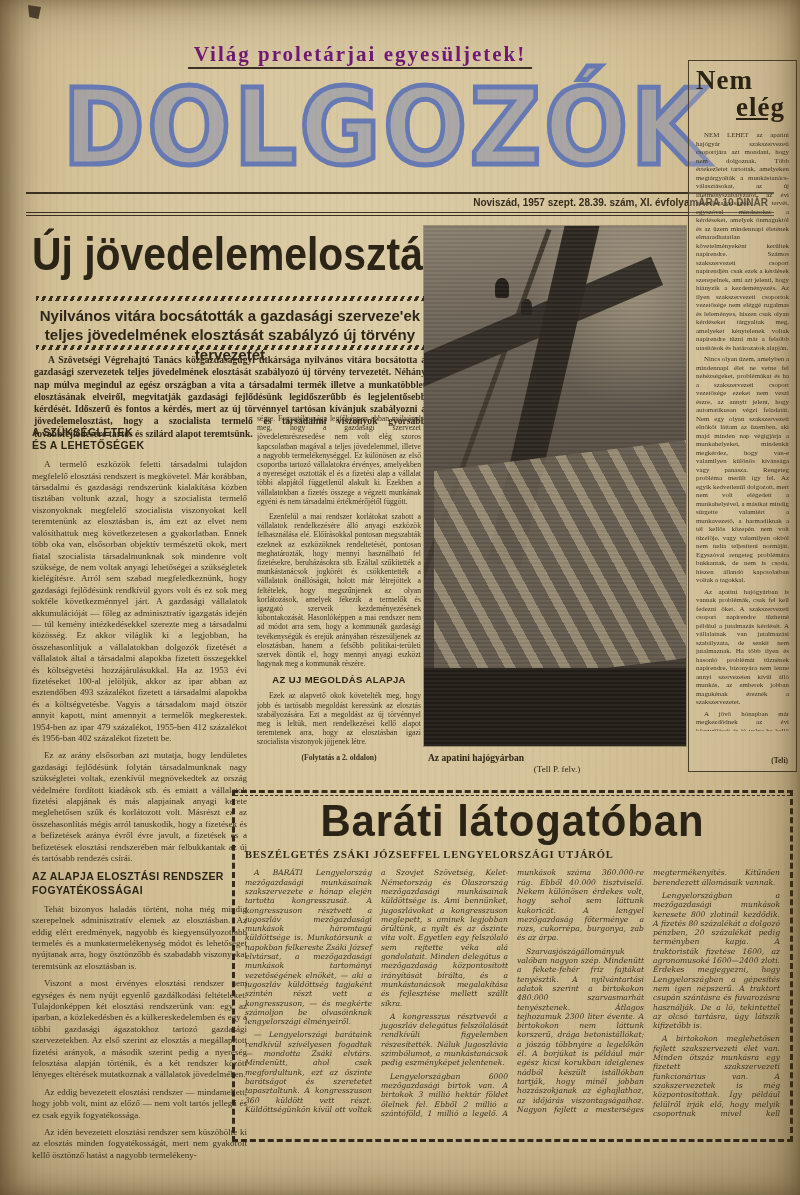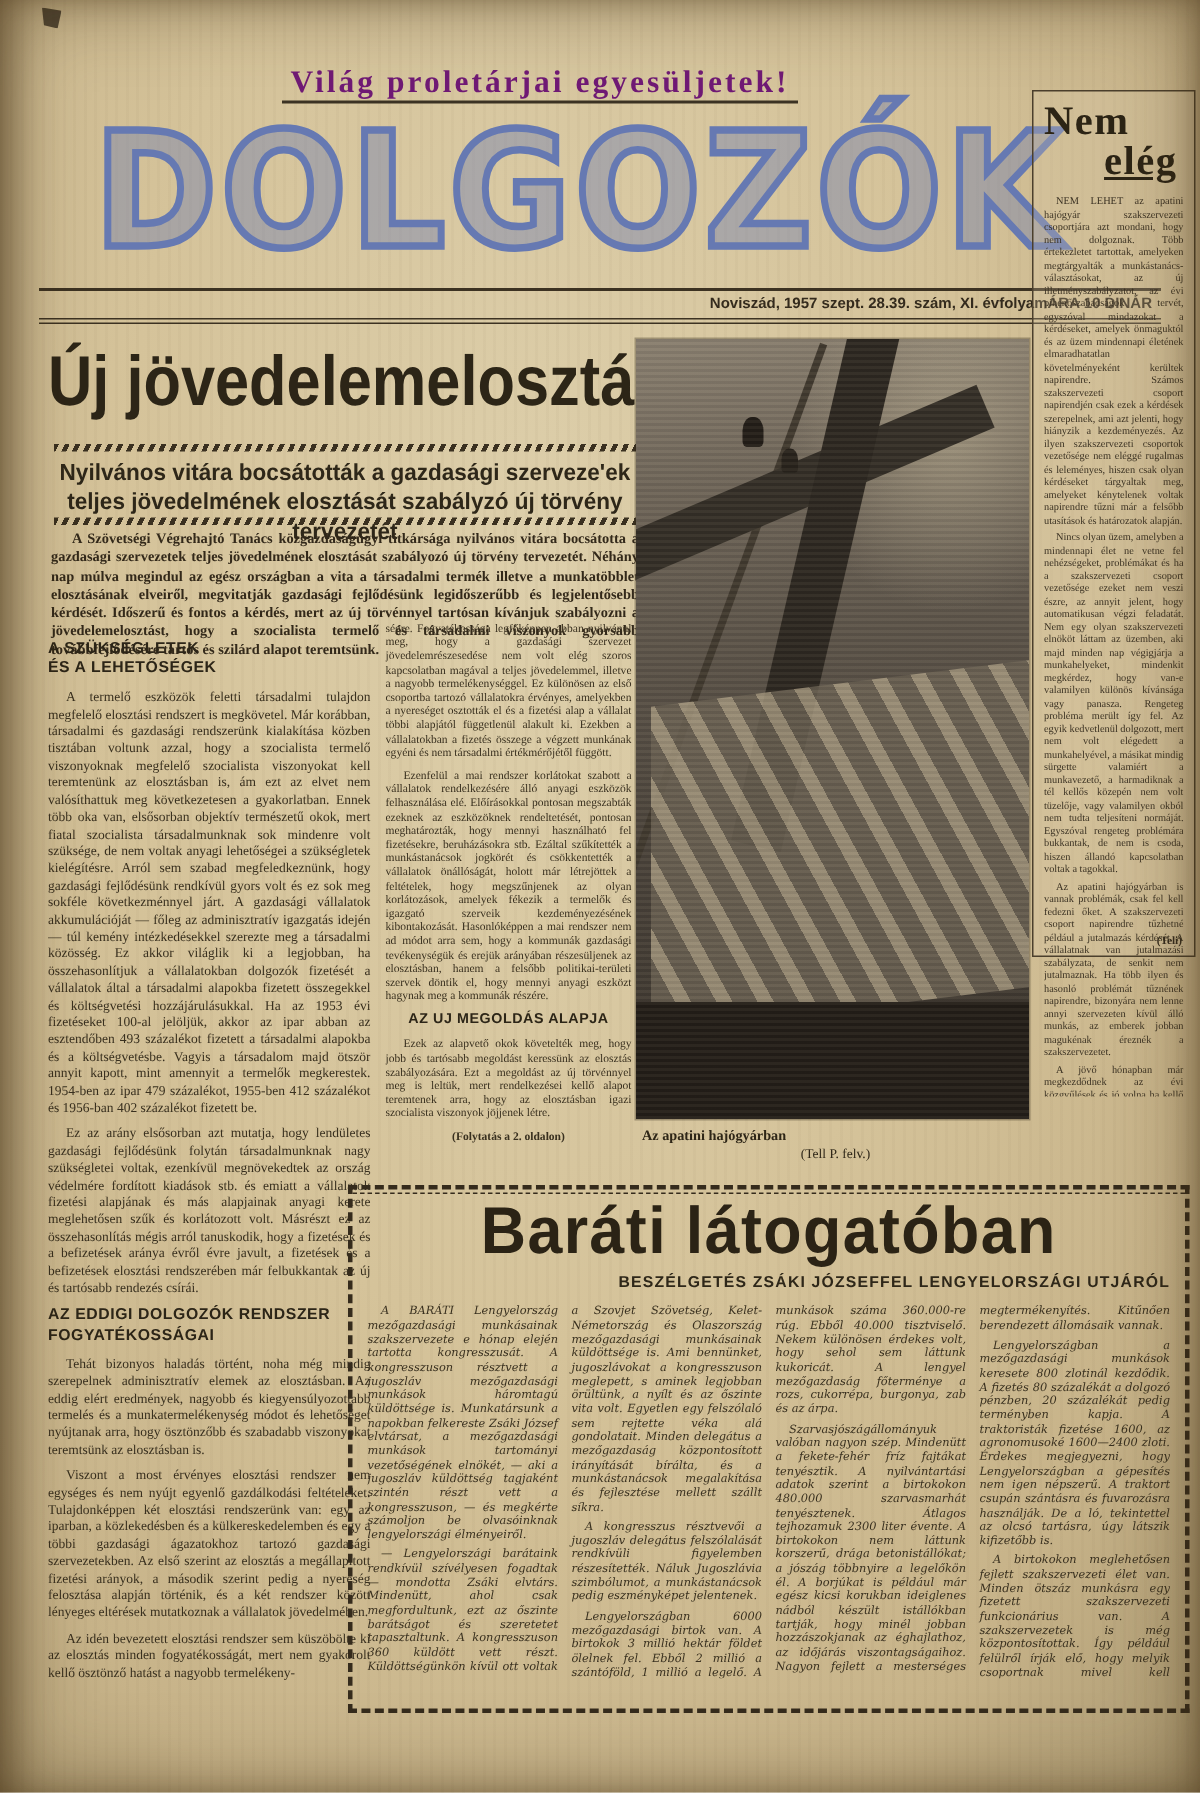--- a/index.html
+++ b/index.html
@@ -98,21 +98,21 @@
   .ph-hull { left:0; bottom:0; width:100%; height:15%; background:#221d18; }
   .ph-grain { inset:0; background:repeating-linear-gradient(0deg, rgba(210,195,160,.06) 0 2px, rgba(20,15,10,.06) 2px 4px); }
   .photo-caption {
     position:absolute; left:428px; top:752px; width:258px;
     font-size:9.5px; font-weight:bold; color:#2e2617; line-height:1.3;
   }
   .photo-credit { text-align:center; font-weight:normal; font-size:9px; }
 
   
   .sidebar {
-    position:absolute; left:688px; top:60px; width:109px; height:578px;
+    position:absolute; left:688px; top:60px; width:109px; height:712px;
     border:1.5px solid #4b3f2c; padding:6px 7px 20px;
     background: rgba(220,205,170,.25);
   }
   .sidebar .t1, .sidebar .t2 {
     font-family:"Liberation Serif", serif; font-weight:bold; color:#2c2415; line-height:1.0;
     font-size:27px; letter-spacing:1px;
   }
   .sidebar .t2 { text-align:right; padding-right:4px; margin-bottom:10px;text-decoration:underline; }
   .sidebar-text { height:600px; overflow:hidden; text-align:justify; font-size:6.9px; line-height:8.5px; color:#3a3122; }
   .sidebar-text p { text-indent:8px; margin-bottom:3px; }
@@ -123,21 +123,21 @@
     position:absolute; left:232px; top:790px; width:561px; height:352px;
     border:3px dashed #352b1c; padding:4px 10px 6px;
   }
   .bottom-box::before { content:""; position:absolute; left:0; right:0; top:2px; height:0; border-top:1px dashed #352b1c; }
   .bottom-headline {
     text-align:center; font-family:"Liberation Sans", sans-serif; font-weight:bold;
     font-size:44px; color:#2b2315; line-height:1.1; letter-spacing:1px;
     transform:scaleX(.95); transform-origin:center;
   }
   .bottom-subtitle {
-    text-align:right; font-family:Liberation Sans, sans-serif; font-weight:bold;
+    text-align:left; font-family:Liberation Serif, serif; font-weight:bold;
     font-size:10.5px; letter-spacing:.8px; color:#2e2719; margin:4px 0 8px;
   }
   .bottom-cols {
     column-count:4; column-gap:9px; height:250px; overflow:hidden;
     font-family:"DejaVu Serif", serif; font-style:italic;
     font-size:7.6px; line-height:9.3px; text-align:justify; color:#39301f;
   }
   .bottom-cols p { text-indent:9px; margin-bottom:4px; }
 </style>
 </head>
@@ -162,24 +162,25 @@
 <div class="rope" style="left:36px; top:345px; width:394px;"></div>
 <div class="lead">
     <p>A Szövetségi Végrehajtó Tanács közgazdaságügyi titkársága nyilvános vitára bocsátotta a gazdasági szervezetek teljes jövedelmének elosztását szabályozó új törvény tervezetét. Néhány nap múlva megindul az egész országban a vita a társadalmi termék illetve a munkatöbblet elosztásának elveiről, megvitatják gazdasági fejlődésünk legidőszerűbb és legjelentősebb kérdését. Időszerű és fontos a kérdés, mert az új törvénnyel tartósan kívánjuk szabályozni a jövedelemelosztást, hogy a szocialista termelő és társadalmi viszonyok gyorsabb továbbfejlődésére tartós és szilárd alapot teremtsünk.</p>
   </div>
 
 <div class="col col1">
   <h4>A SZÜKSÉGLETEK
 ÉS A LEHETŐSÉGEK</h4>
   <p>A termelő eszközök feletti társadalmi tulajdon megfelelő elosztási rendszert is megkövetel. Már korábban, társadalmi és gazdasági rendszerünk kialakítása közben tisztában voltunk azzal, hogy a szocialista termelő viszonyoknak megfelelő szocialista viszonyokat kell teremtenünk az elosztásban is, ám ezt az elvet nem valósíthattuk meg következetesen a gyakorlatban. Ennek több oka van, elsősorban objektív természetű okok, mert fiatal szocialista társadalmunknak sok mindenre volt szüksége, de nem voltak anyagi lehetőségei a szükségletek kielégítésre. Arról sem szabad megfeledkeznünk, hogy gazdasági fejlődésünk rendkívül gyors volt és ez sok meg sokféle következménnyel járt. A gazdasági vállalatok akkumulációját — főleg az adminisztratív igazgatás idején — túl kemény intézkedésekkel szerezte meg a társadalmi közösség. Ez akkor világlik ki a legjobban, ha összehasonlítjuk a vállalatokban dolgozók fizetését a vállalatok által a társadalmi alapokba fizetett összegekkel és költségvetési hozzájárulásukkal. Ha az 1953 évi fizetéseket 100-al jelöljük, akkor az ipar abban az esztendőben 493 százalékot fizetett a társadalmi alapokba és a költségvetésbe. Vagyis a társadalom majd ötször annyit kapott, mint amennyit a termelők megkerestek. 1954-ben az ipar 479 százalékot, 1955-ben 412 százalékot és 1956-ban 402 százalékot fizetett be.</p>
   <p>Ez az arány elsősorban azt mutatja, hogy lendületes gazdasági fejlődésünk folytán társadalmunknak nagy szükségletei voltak, ezenkívül megnövekedtek az ország védelmére fordított kiadások stb. és emiatt a vállalatok fizetési alapjának és más alapjainak anyagi kerete meglehetősen szűk és korlátozott volt. Másrészt ez az összehasonlítás mégis arról tanuskodik, hogy a fizetések és a befizetések aránya évről évre javult, a fizetések és a befizetések elosztási rendszerében már felbukkantak az új és tartósabb rendezés csírái.</p>
-  <h4>AZ EDDIGI DOLGOZÓK RENDSZER
+  <h4>AZ ALAPJA ELOSZTÁSI RENDSZER
 FOGYATÉKOSSÁGAI</h4>
   <p>Tehát bizonyos haladás történt, noha még mindig szerepelnek adminisztratív elemek az elosztásban. Az eddig elért eredmények, nagyobb és kiegyensúlyozottabb termelés és a munkatermelékenység módot és lehetőséget nyújtanak arra, hogy ösztönzőbb és szabadabb viszonyokat teremtsünk az elosztásban is.</p>
   <p>Viszont a most érvényes elosztási rendszer nem egységes és nem nyújt egyenlő gazdálkodási feltételeket. Tulajdonképpen két elosztási rendszerünk van: egy az iparban, a közlekedésben és a külkereskedelemben és egy a többi gazdasági ágazatokhoz tartozó gazdasági szervezetekben. Az első szerint az elosztás a megállapított fizetési arányok, a második szerint pedig a nyereség felosztása alapján történik, és a két rendszer között lényeges eltérések mutatkoznak a vállalatok jövedelmében.</p>
+  <p>Az eddig bevezetett elosztási rendszer — mindamellett, hogy jobb volt, mint az előző — nem volt tartós jellegű és ez csak egyik fogyatékossága.</p>
   <p>Az idén bevezetett elosztási rendszer sem küszöbölte ki az elosztás minden fogyatékosságát, mert nem gyakorolt kellő ösztönző hatást a nagyobb termelékeny-</p>
 </div>
 
 <div class="col col2">
   <p class="noindent">ségre. Fogyatékossága legfőképpen abban nyilvánul meg, hogy a gazdasági szervezet jövedelemrészesedése nem volt elég szoros kapcsolatban magával a teljes jövedelemmel, illetve a nagyobb termelékenységgel. Ez különösen az első csoportba tartozó vállalatokra érvényes, amelyekben a nyereséget osztották el és a fizetési alap a vállalat többi alapjától függetlenül alakult ki. Ezekben a vállalatokban a fizetés összege a végzett munkának egyéni és nem társadalmi értékmérőjétől függött.</p>
   <p>Ezenfelül a mai rendszer korlátokat szabott a vállalatok rendelkezésére álló anyagi eszközök felhasználása elé. Előírásokkal pontosan megszabták ezeknek az eszközöknek rendeltetését, pontosan meghatározták, hogy mennyi használható fel fizetésekre, beruházásokra stb. Ezáltal szűkítették a munkástanácsok jogkörét és csökkentették a vállalatok önállóságát, holott már létrejöttek a feltételek, hogy megszűnjenek az olyan korlátozások, amelyek fékezik a termelők és igazgató szerveik kezdeményezésének kibontakozását. Hasonlóképpen a mai rendszer nem ad módot arra sem, hogy a kommunák gazdasági tevékenységük és erejük arányában részesüljenek az elosztásban, hanem a felsőbb politikai-területi szervek döntik el, hogy mennyi anyagi eszközt hagynak meg a kommunák részére.</p>
   <h4>AZ UJ MEGOLDÁS ALAPJA</h4>
   <p>Ezek az alapvető okok követelték meg, hogy jobb és tartósabb megoldást keressünk az elosztás szabályozására. Ezt a megoldást az új törvénnyel meg is leltük, mert rendelkezései kellő alapot teremtenek arra, hogy az elosztásban igazi szocialista viszonyok jöjjenek létre.</p>
   <p class="continuation">(Folytatás a 2. oldalon)</p>
 </div>

